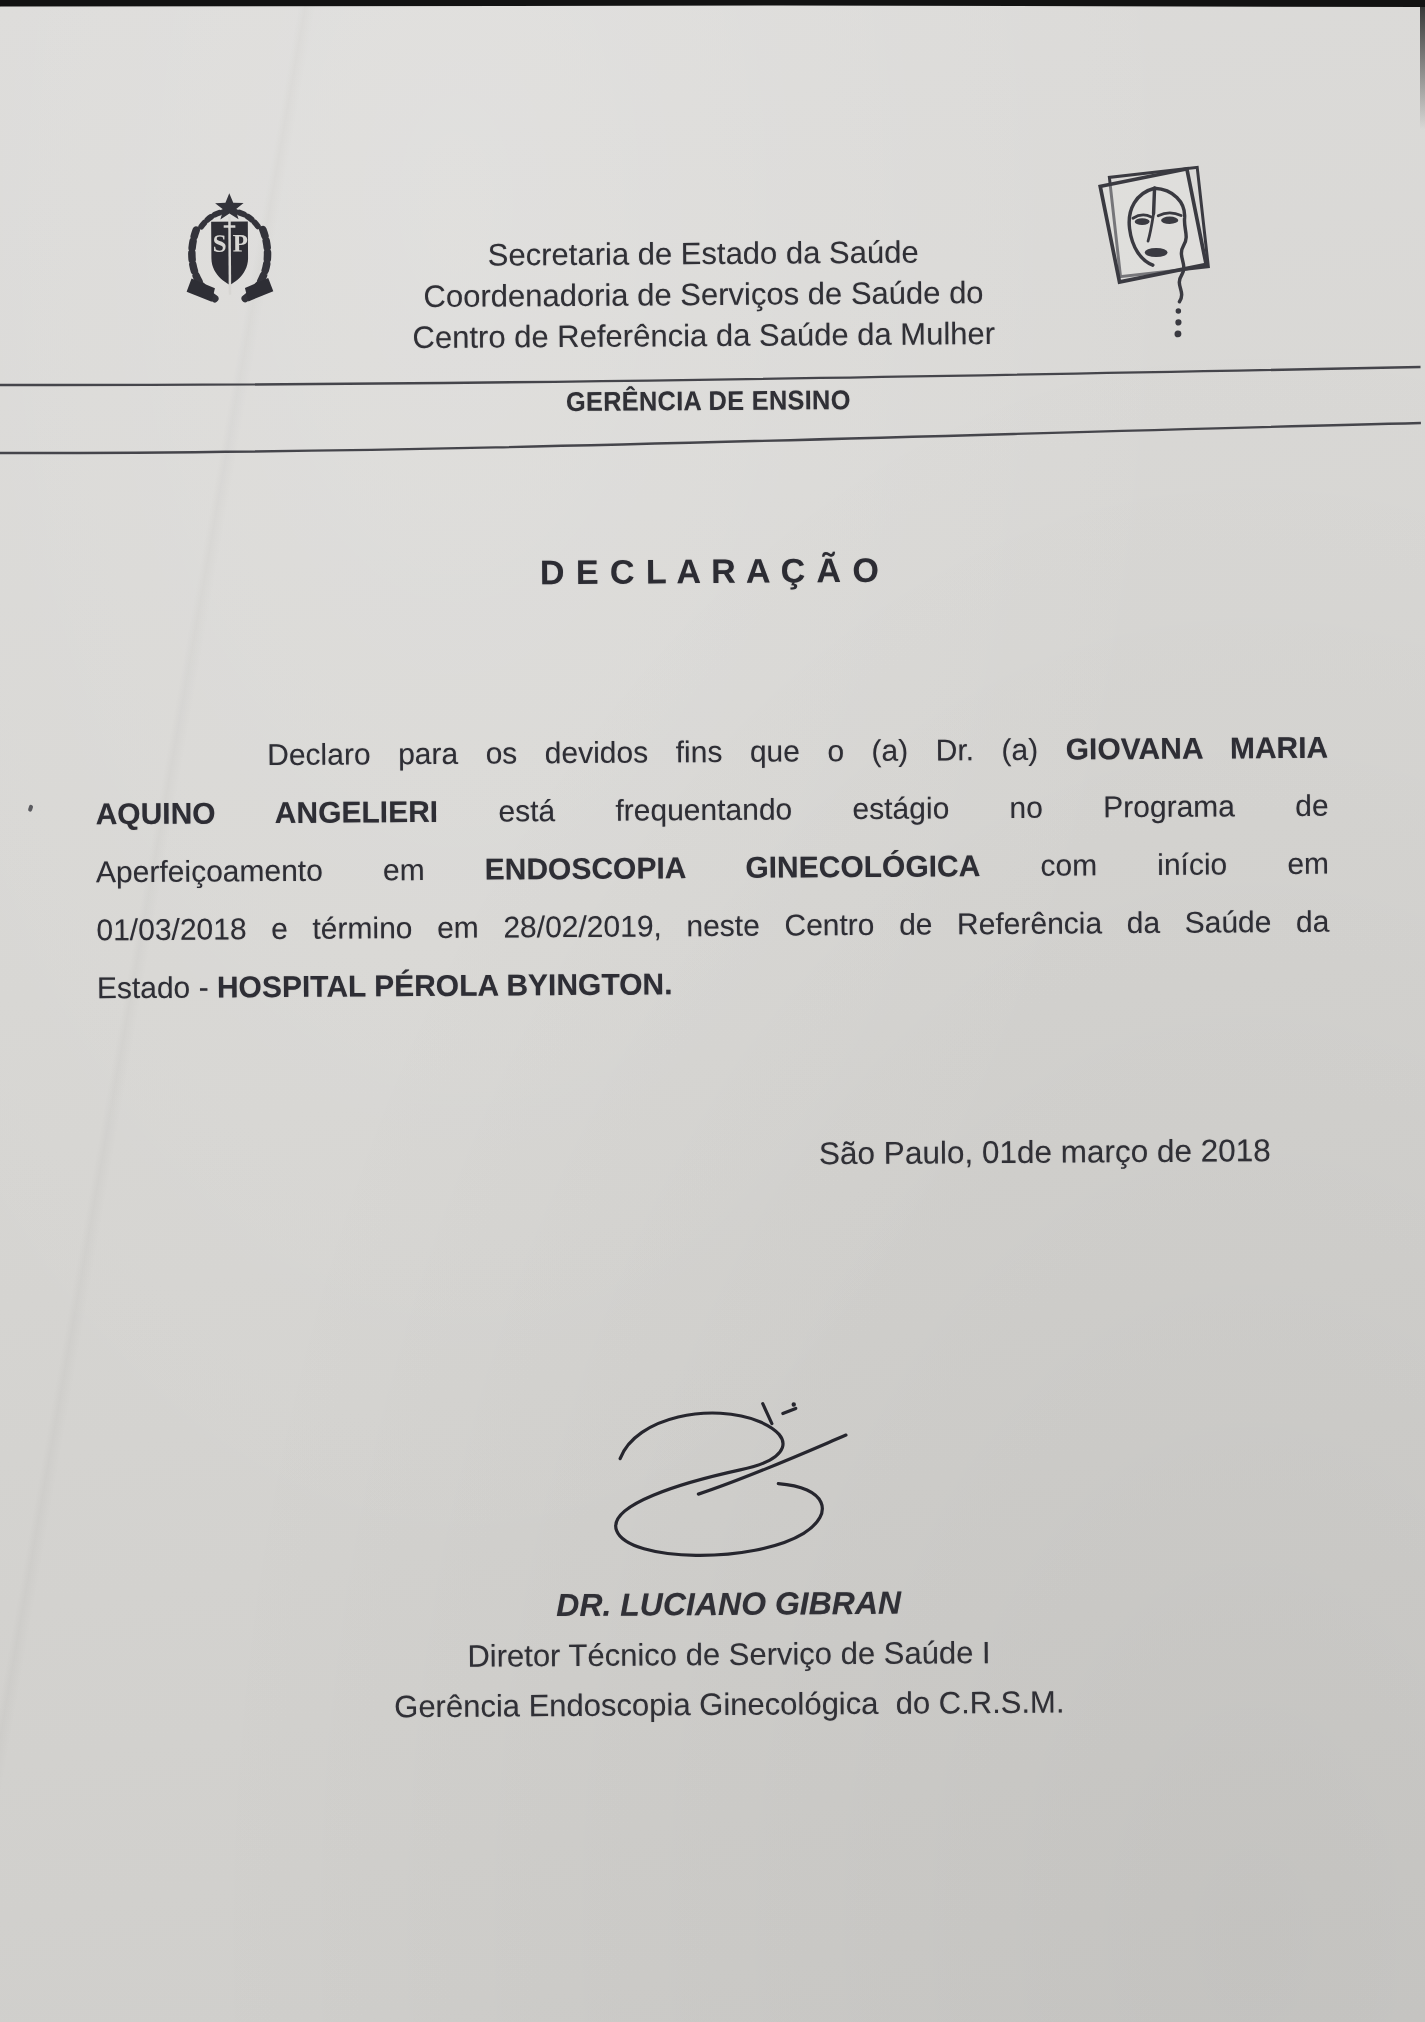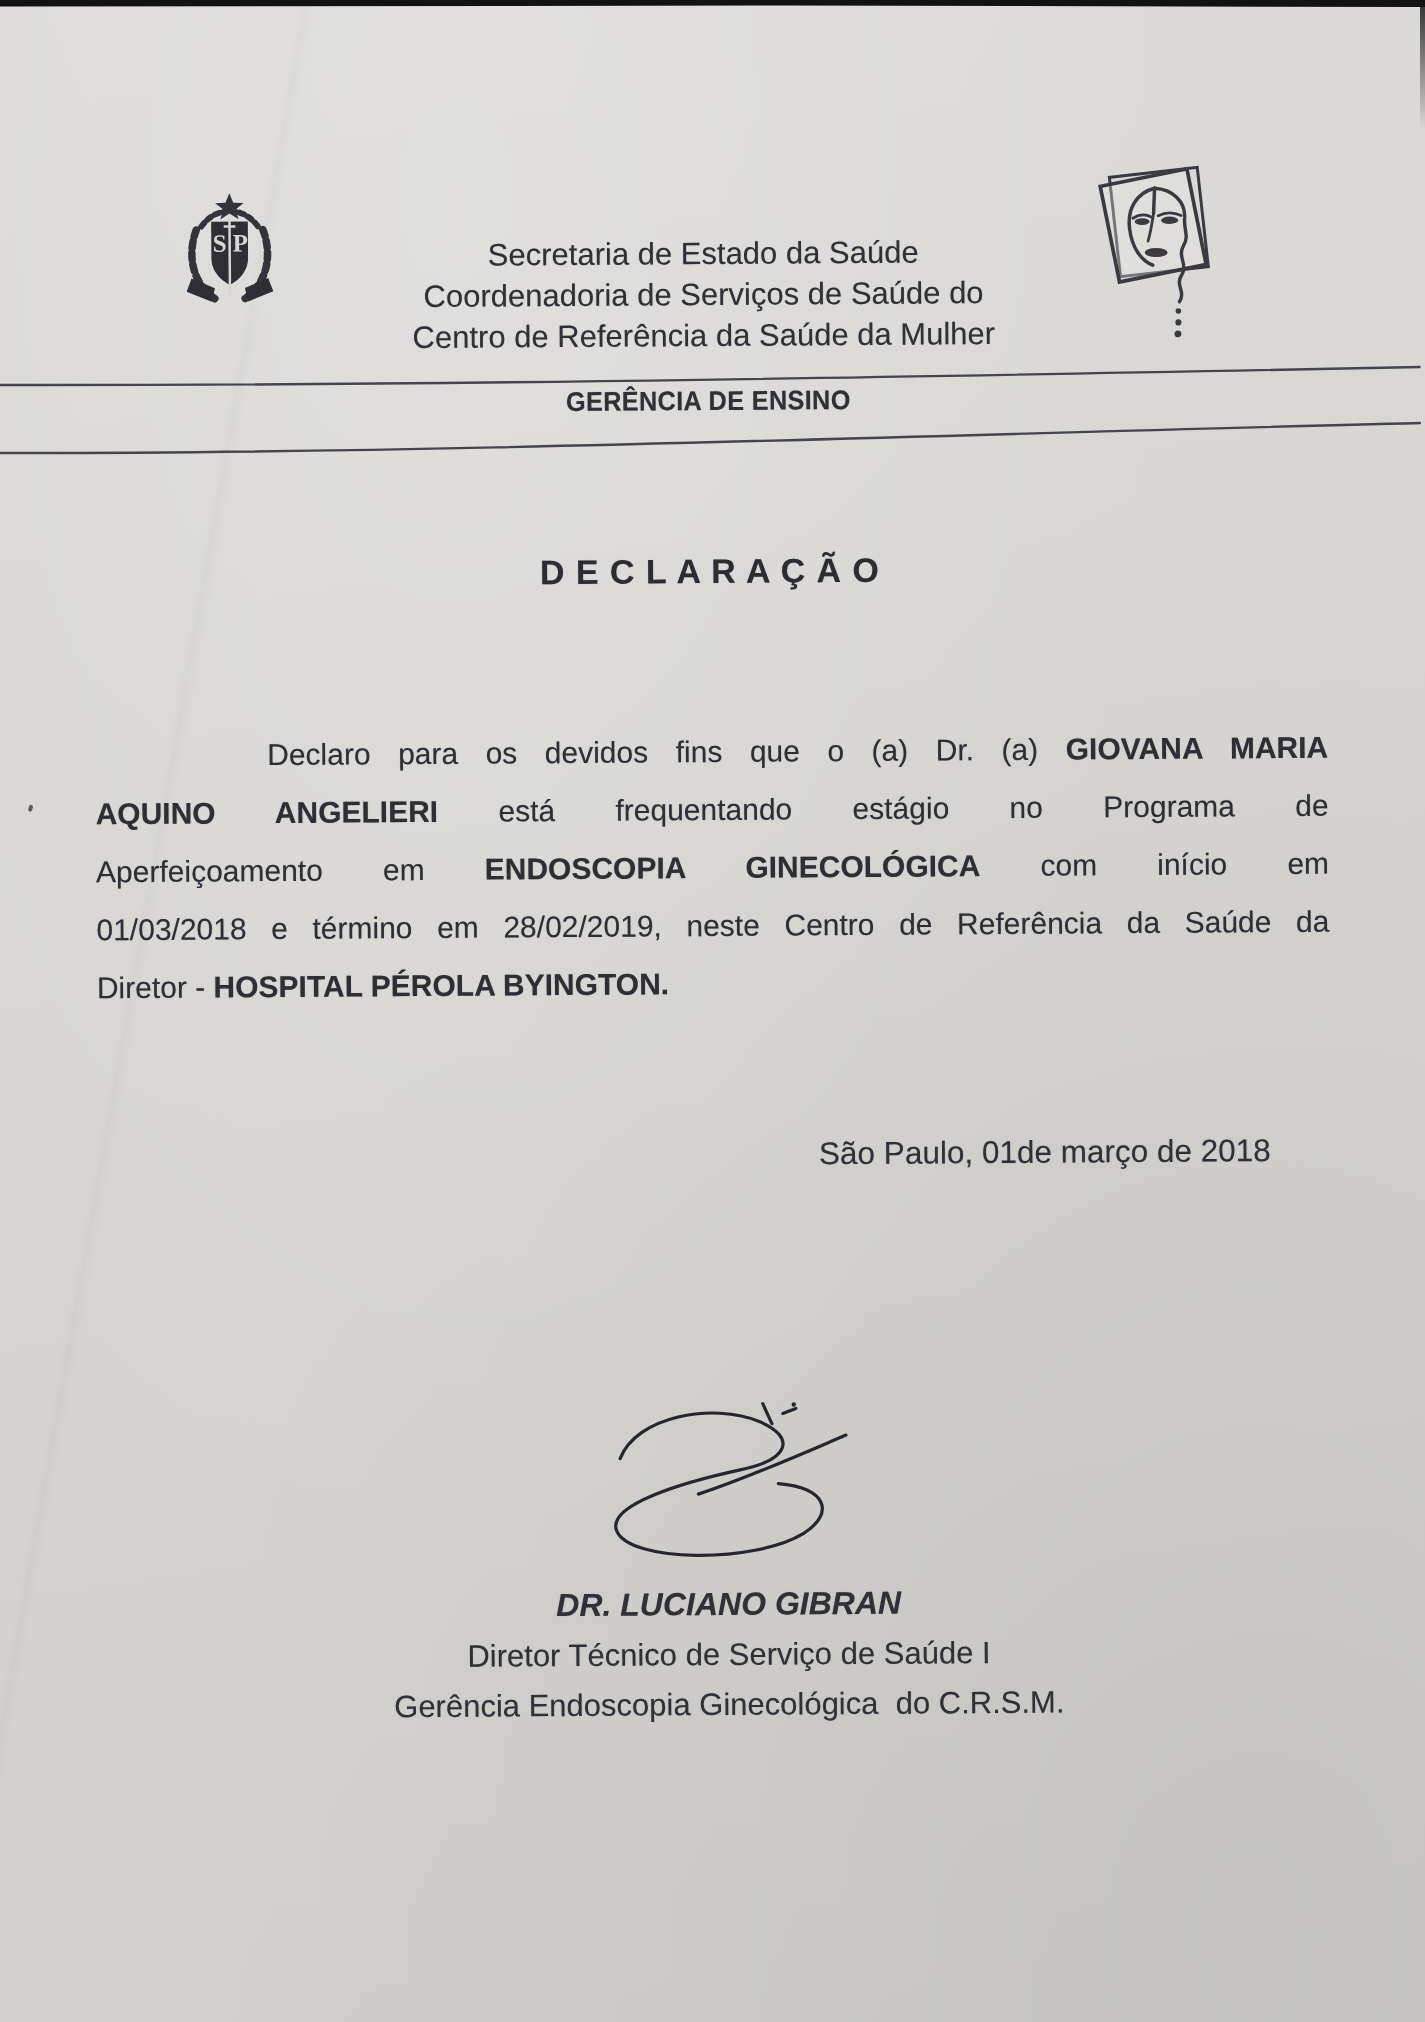--- a/index.html
+++ b/index.html
@@ -131,21 +131,21 @@
 
       <div class="banner">GERÊNCIA DE ENSINO</div>
 
       <div class="title">D E C L A R A Ç Ã O</div>
 
       <div class="body-par">
           <div class="body-line indent"><span>Declaro para os devidos fins que o (a) Dr. (a) </span><span class="b">GIOVANA MARIA</span></div>
           <div class="body-line"><span class="b">AQUINO ANGELIERI</span><span> está frequentando estágio no Programa de</span></div>
           <div class="body-line"><span>Aperfeiçoamento em </span><span class="b">ENDOSCOPIA GINECOLÓGICA</span><span> com início em</span></div>
           <div class="body-line"><span>01/03/2018 e término em 28/02/2019, neste Centro de Referência da Saúde da</span></div>
-          <div class="body-line last"><span>Diretor - </span><span class="b">HOSPITAL PÉROLA BYINGTON.</span></div>
+          <div class="body-line last"><span>Estado - </span><span class="b">HOSPITAL PÉROLA BYINGTON.</span></div>
         </div>
 
       <div class="speck"></div>
 
       <div class="date">São Paulo, 01de março de 2018</div>
 
       <svg class="sig" viewBox="0 0 280 178">
         <g fill="none" stroke="#26262e" stroke-width="3.2" stroke-linecap="round">
           <path d="M32,62 C48,20 125,6 172,26 C208,42 202,64 152,74 C95,86 18,108 28,134 C40,166 165,168 215,138 C247,118 238,92 190,88"></path>
           <path d="M110,98 C160,82 215,58 258,40"></path>

